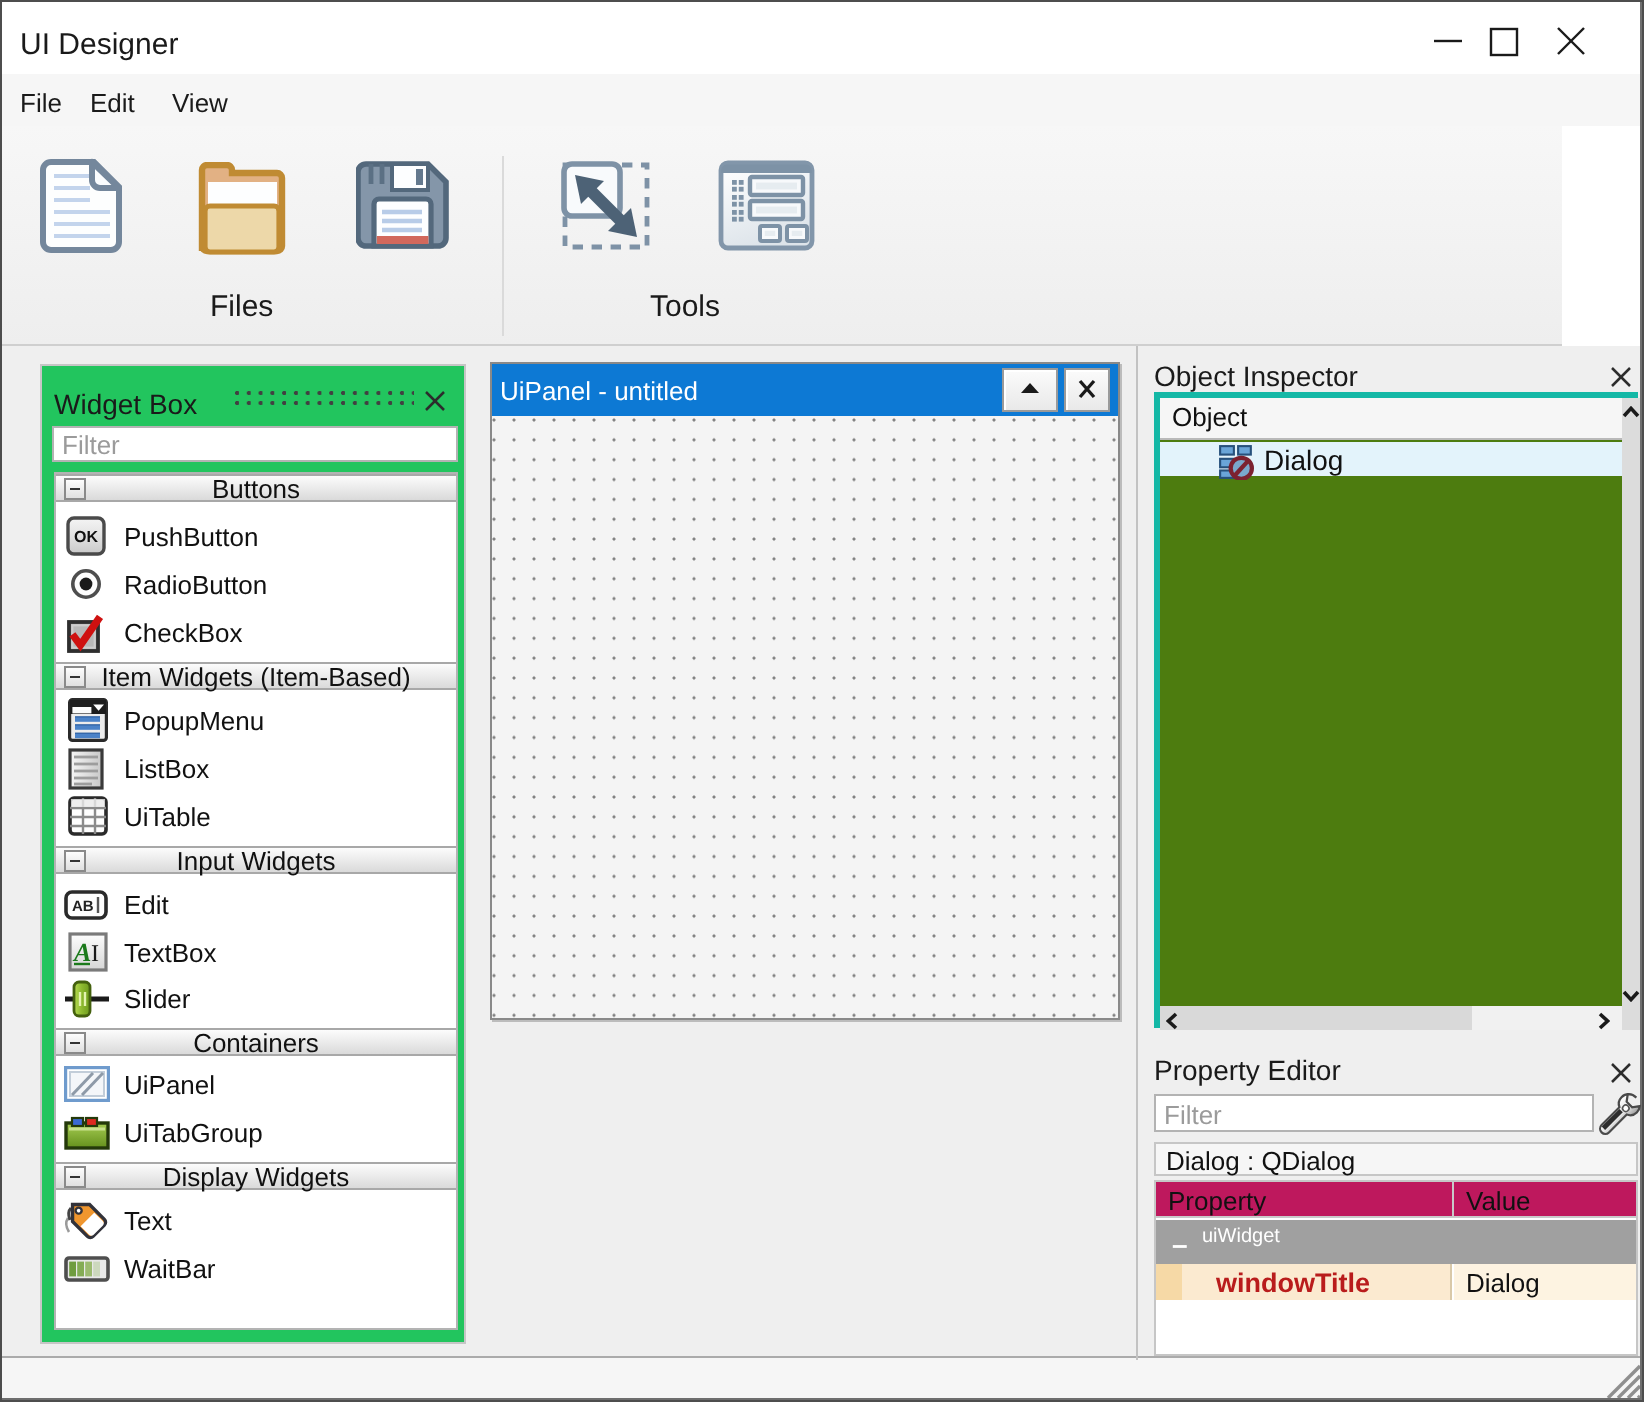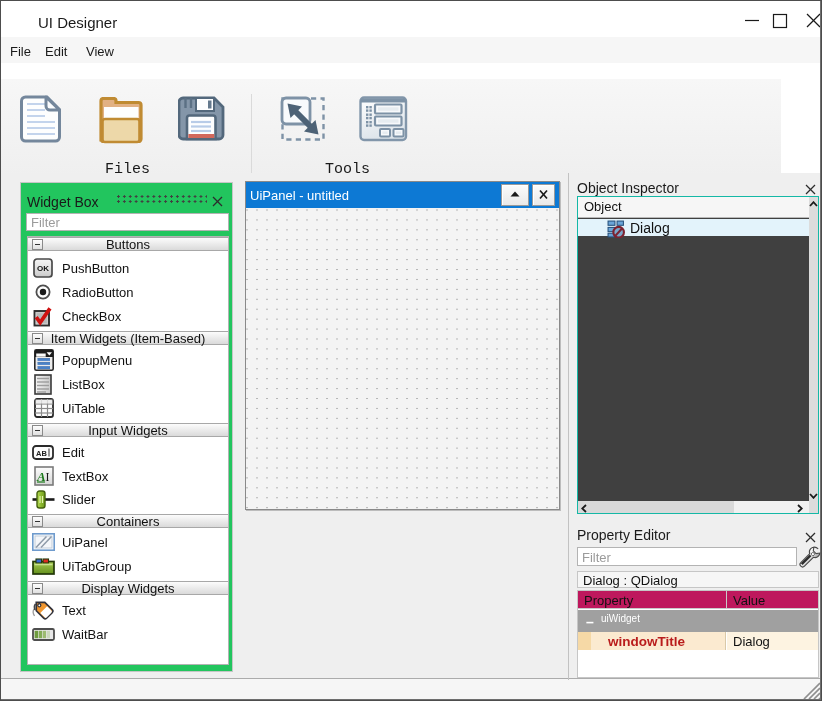--- a/index.html
+++ b/index.html
@@ -1,27 +1,27 @@
 <!DOCTYPE html>
 <html><head>
 <meta charset="utf-8">
 <style>
 * { margin:0; padding:0; box-sizing:border-box; }
 html,body { width:822px; height:701px; overflow:hidden; }
 body { font-family:"Liberation Sans", sans-serif; position:relative; background:#fff; }
 .abs { position:absolute; }
 #frame { position:absolute; left:0; top:0; width:822px; height:701px; border:1px solid #4d4d4d; z-index:50; pointer-events:none; }
 
-#titlebar { position:absolute; left:1px; top:1px; width:732px; height:36px; background:#ffffff;margin-left:28px; }
+#titlebar { position:absolute; left:1px; top:1px; width:732px; height:36px; background:#ffffff; }
 #title-text { position:absolute; left:9px; top:13px; font-size:15px; color:#1a1a1a; }
 
 #menubar { position:absolute; left:1px; top:37px; width:820px; height:26px; background:#f6f6f6; }
 .menuitem { position:absolute; top:7px; font-size:13px; color:#1a1a1a; }
 
-#toolbar { position:absolute; left:1px; top:79px; width:780px; height:110px; background:linear-gradient(#f7f7f7,#eeeeee); border-bottom:1px solid #cfcfcf;font-family:Liberation Mono, monospace; }
+#toolbar { position:absolute; left:1px; top:63px; width:780px; height:110px; background:linear-gradient(#f7f7f7,#eeeeee); border-bottom:1px solid #cfcfcf; }
 #toolsep { position:absolute; left:250px; top:15px; width:1px; height:90px; background:#dadada; }
 .toollabel { position:absolute; top:82px; font-size:15px; color:#1a1a1a; }
 
 #workspace { position:absolute; left:1px; top:173px; width:820px; height:507px; background:#efefef; }
 #statusbar { position:absolute; left:1px; top:678px; width:820px; height:22px; background:#f6f6f6; border-top:1px solid #ababab; }
 
 #widgetbox { position:absolute; left:20px; top:182px; width:213px; height:490px; background:#22c55e; border:1px solid #c6c6c6; }
 #wb-title { position:absolute; left:6px; top:11px; font-size:14px; color:#1a1a1a; }
 #wb-dots { position:absolute; left:96px; top:12px; width:90px; height:10px;
   background-image:radial-gradient(circle 1.1px at 1.5px 1.5px, #414141 92%, transparent);
@@ -41,21 +41,21 @@
 #dlg-title { position:absolute; left:0; top:0; width:313px; height:26px; background:#0d79d4; }
 #dlg-title span { position:absolute; left:4px; top:6px; font-size:13px; color:#fff; }
 .dlgbtn { position:absolute; top:2px; width:26px; height:22px; background:linear-gradient(#fbfbfb,#e9e9e9); border:1px solid #9a9a9a; box-shadow:inset 1px 1px 0 #fff; }
 #dlg-canvas { position:absolute; left:0; top:26px; width:313px; height:301px;
   background-image: radial-gradient(circle at 1.5px 1.5px, #7a7a7a 0px, #858585 0.55px, rgba(135,135,135,0) 1.0px);
   background-size:10px 9.93px; background-position:-0.5px 0.5px; }
 
 #rsep { position:absolute; left:568px; top:173px; width:1px; height:507px; background:#c2c2c2; }
 #oi-title { position:absolute; left:577px; top:180px; font-size:14px; color:#1a1a1a; }
 #oi-close { position:absolute; left:805px; top:181px; }
-#oi-box { position:absolute; left:577px; top:196px; width:242px; height:318px; background:#404040; border:1px solid #14b8a6; }
+#oi-box { position:absolute; left:577px; top:196px; width:242px; height:318px; background:#4d7c0f; border:3px solid #14b8a6; }
 #oi-header { position:absolute; left:0; top:0; width:231px; height:21px; background:#f6f6f6; border-bottom:1px solid #b9b9b9; }
 #oi-header span { position:absolute; left:6px; top:2px; font-size:13px; color:#111; }
 #oi-row { position:absolute; left:0; top:22px; width:231px; height:17px; background:#e3f3fb; }
 #oi-row .lbl { position:absolute; left:52px; top:1px; font-size:14px; color:#111; }
 #oi-vscroll { position:absolute; left:231px; top:0; width:9px; height:316px; background:#dcdcdc; }
 #oi-hscroll { position:absolute; left:0; top:304px; width:231px; height:12px; background:#f1f1f1; }
 #oi-hthumb { position:absolute; left:0px; top:0px; width:156px; height:12px; background:#d9d9d9; }
 
 #pe-title { position:absolute; left:577px; top:527px; font-size:14px; color:#1a1a1a; }
 #pe-close { position:absolute; left:805px; top:529px; }

